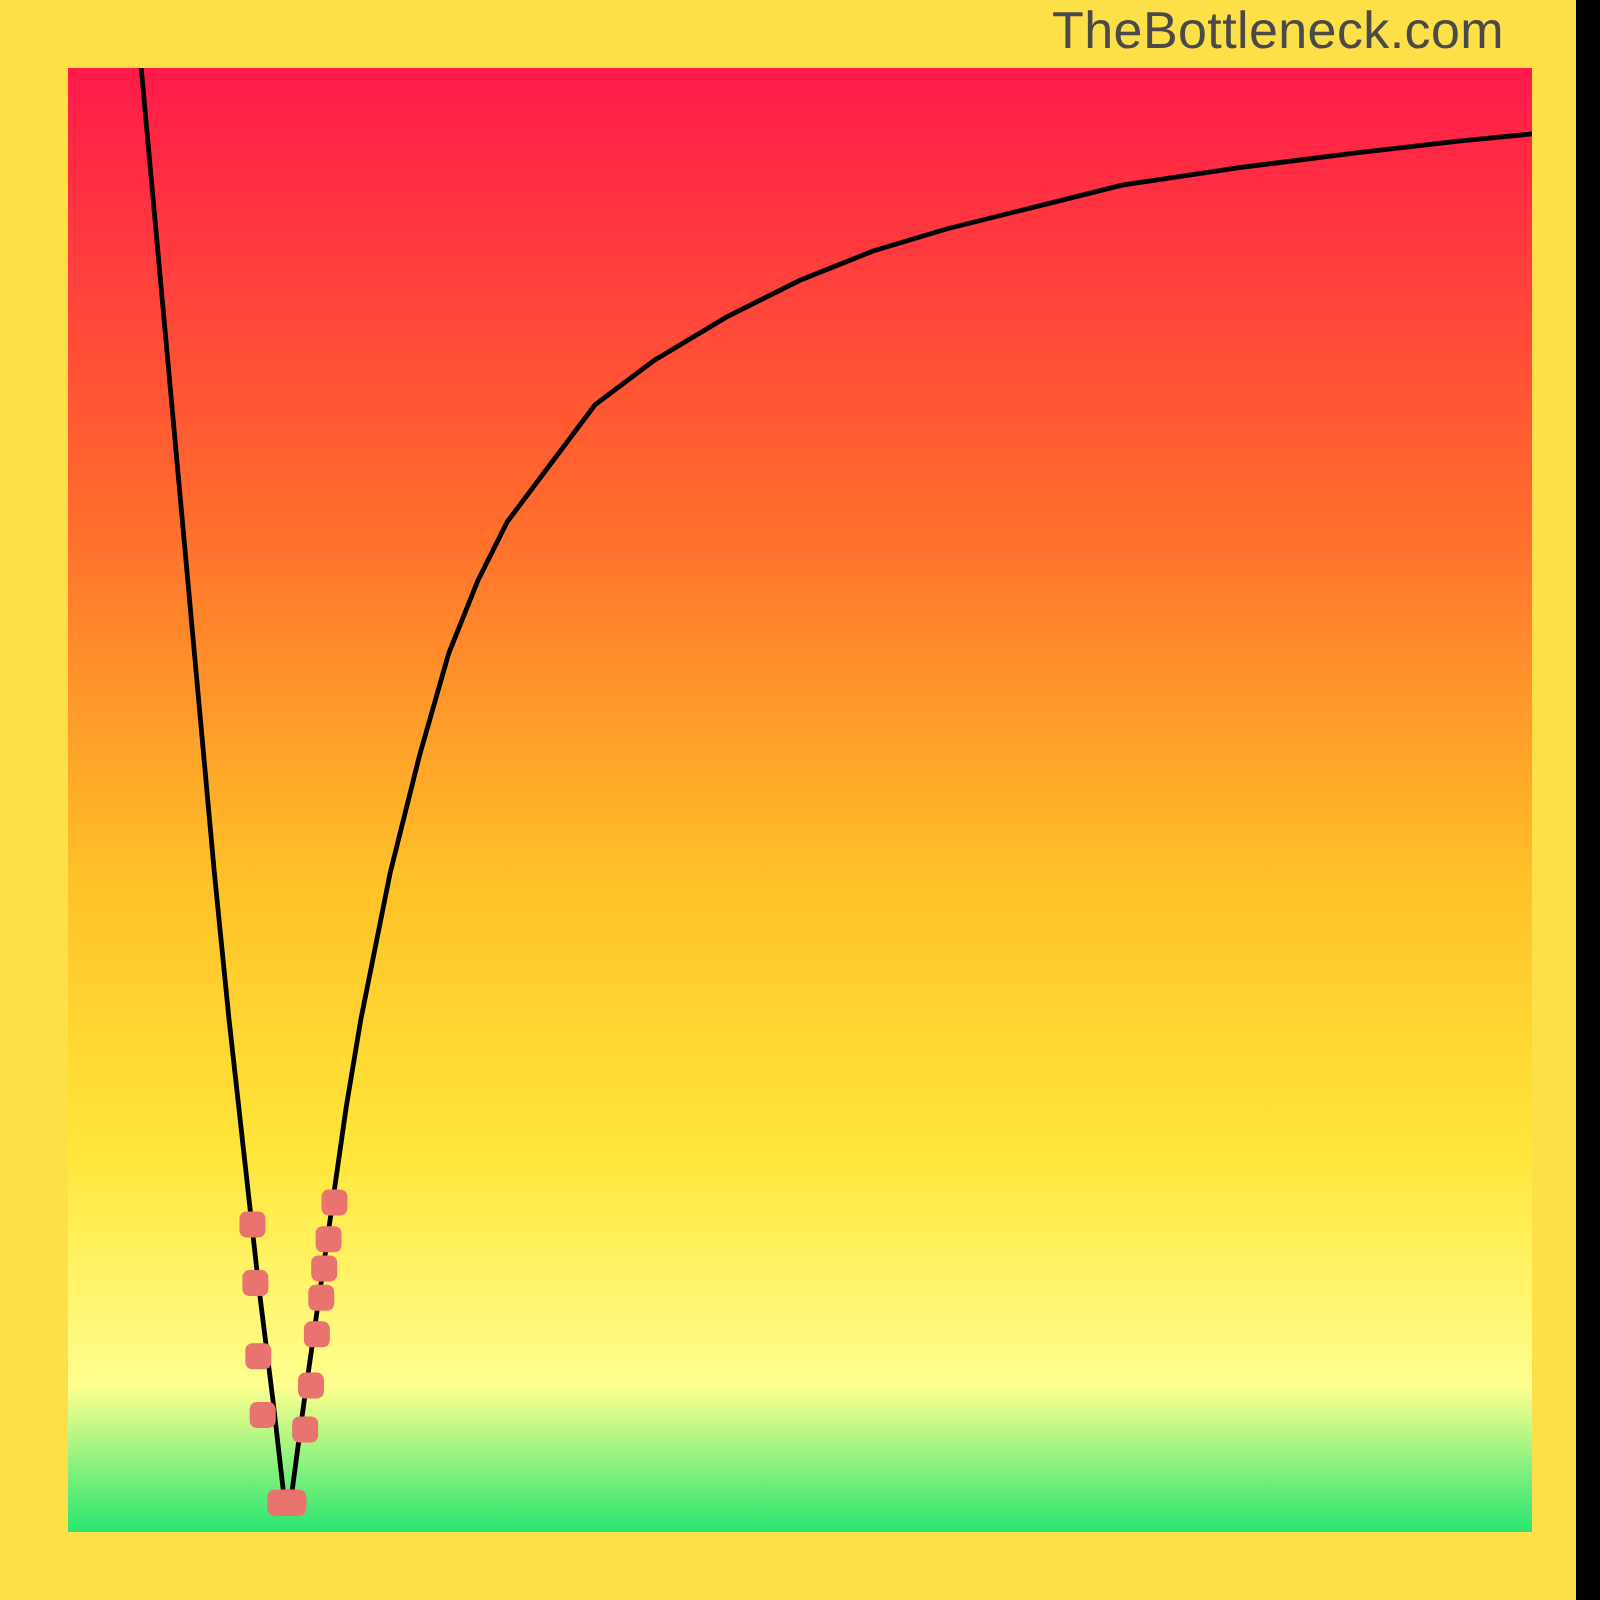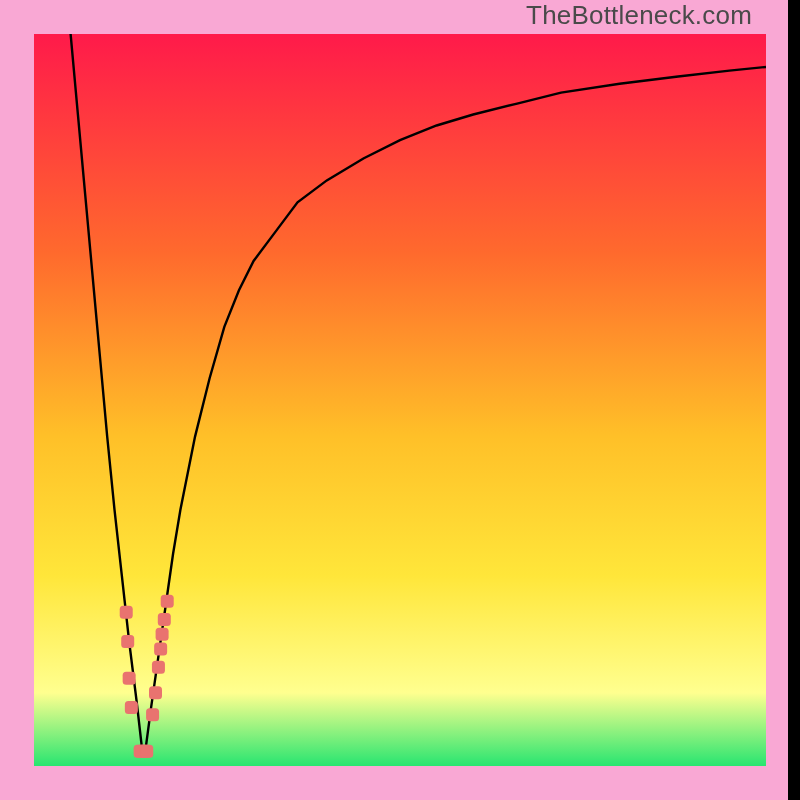--- a/index.html
+++ b/index.html
@@ -7,21 +7,21 @@
     padding: 0;
     width: 800px;
     height: 800px;
     overflow: hidden;
     background: #000;
   }
   .frame {
     position: relative;
     width: 788px;
     height: 800px;
-    background: #f9a8d4;
+    background: #fde047;
   }
   .plot {
     position: absolute;
     left: 34px;
     top: 34px;
     width: 732px;
     height: 732px;
     overflow: hidden;
   }
   .watermark {

